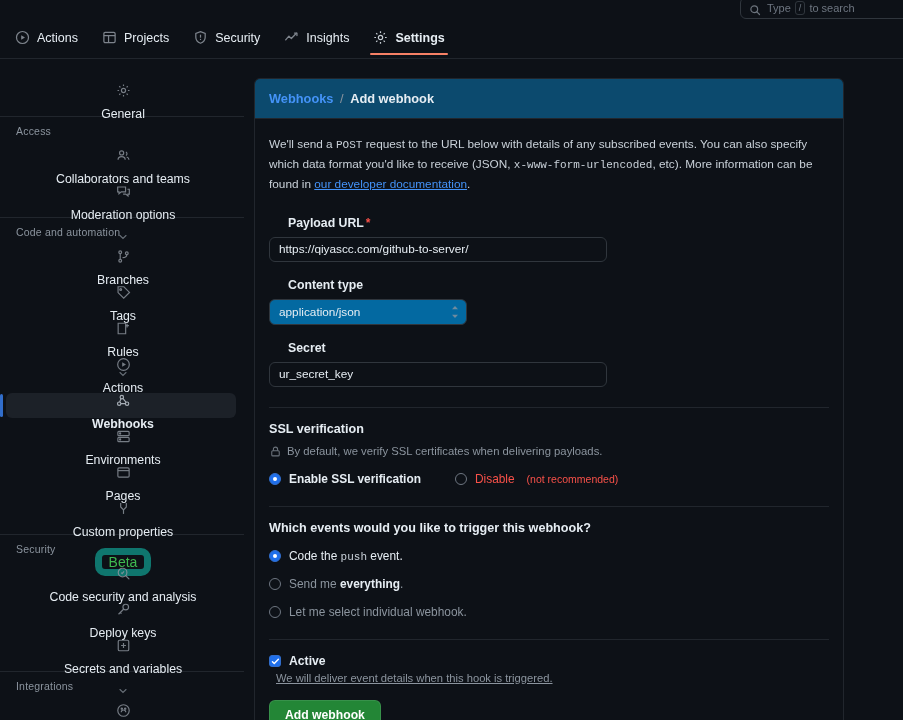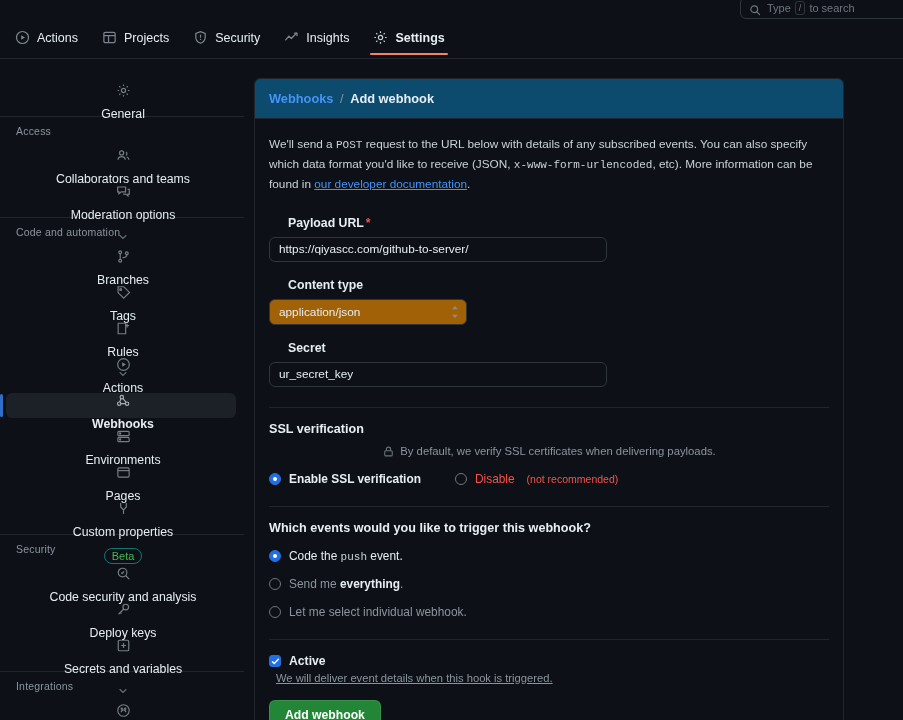--- a/index.html
+++ b/index.html
@@ -60,21 +60,21 @@
     content: ""; position: absolute; left: -6px; top: 1px; bottom: 1px;
     width: 3px; background: #316dca; border-radius: 3px;
   }
   .chev { width: 12px; height: 12px; opacity: .7; flex: none; }
   .side-div { height: 1px; background: #21262d; margin: 8px 0 8px 0; }
   .side-head {
     font-size: 10.5px; color: #8b949e; padding: 0 16px; margin-bottom: 5px;
     letter-spacing: .2px;
   }
   .beta-pill {
-    font-size: 11px; color: #3fb950; border: 1px solid #0f766e;
+    font-size: 14px; color: #3fb950; border: 7px solid #0f766e;
     border-radius: 10px; padding: 1px 7px; line-height: 12px; flex: none;
   }
 
   
   .panel {
     position: absolute; top: 78px; left: 254px; width: 590px;
     border: 1px solid #21262d; border-radius: 6px; background: #0d1117;
     overflow: hidden;
   }
   .panel-head {
@@ -93,36 +93,36 @@
   .field { margin-bottom: 16px; }
   .flabel { font-size: 12.3px; font-weight: bold; color: #e6edf3; margin-bottom: 7px; display: block; padding-left: 19px; }
   .req { color: #f85149; font-size: 12px; margin-left: 2px; }
   .tinput {
     width: 338px; height: 25px; background: #0d1117; border: 1px solid #30363d;
     border-radius: 6px; color: #e6edf3; font-size: 11.8px; padding: 0 9px;
     font-family: "Liberation Sans", sans-serif;
   }
   .selwrap { position: relative; width: 198px; }
   .tselect {
-    width: 198px; height: 26px; background: #a16207; border: 1px solid #30363d;
+    width: 198px; height: 26px; background: #0369a1; border: 1px solid #30363d;
     border-radius: 6px; color: #e6edf3; font-size: 11.8px; padding: 0 24px 0 9px;
     appearance: none; -webkit-appearance: none; cursor: pointer;
     font-family: "Liberation Sans", sans-serif;
   }
   .sel-arrows {
     position: absolute; right: 8px; top: 50%; transform: translateY(-50%);
     pointer-events: none; width: 8px; height: 14px; opacity: .8;
   }
 
   .hr { height: 1px; background: #21262d; margin: 20px 0 14px 0; }
 
   .sec-title { font-size: 12.6px; font-weight: bold; margin-bottom: 9px; }
   .ssl-note {
     display: flex; align-items: center; gap: 5px;
-    font-size: 11.3px; color: #8b949e; margin-bottom: 14px; justify-content: center;
+    font-size: 11.3px; color: #8b949e; margin-bottom: 14px;
   }
   .lock-icon { width: 13px; height: 13px; flex: none; opacity: .75; }
 
   .radio-row { display: flex; align-items: center; gap: 8px; margin-bottom: 14px; font-size: 11.9px; }
   .rdo {
     width: 12px; height: 12px; border-radius: 50%; flex: none;
     border: 1px solid #6e7681; background: #0d1117; position: relative; cursor: pointer;
   }
   .rdo.on { border-color: #316dca; background: #1f6feb; }
   .rdo.on::after {

